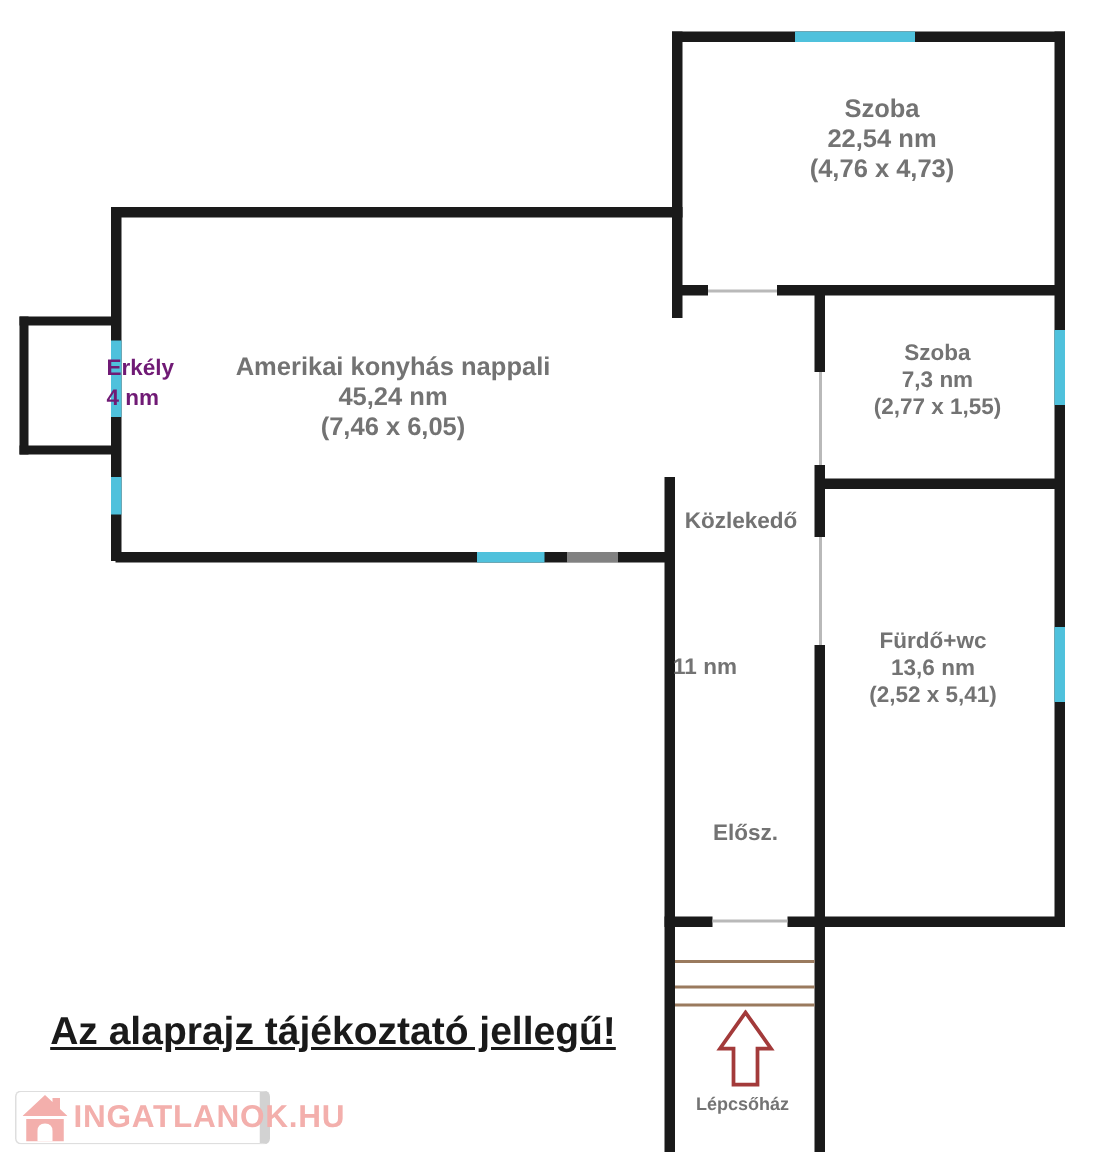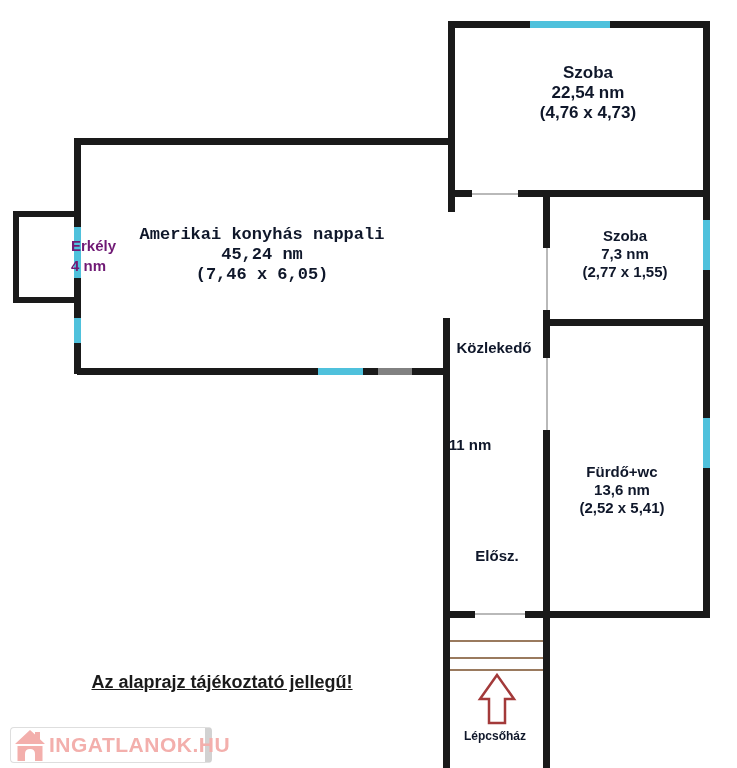--- a/index.html
+++ b/index.html
@@ -6,31 +6,31 @@
   #canvas{
     position:relative;width:737px;height:768px;background:#ffffff;overflow:hidden;
     font-family:"Liberation Sans", sans-serif;
   }
   .wall{position:absolute;background:#1a1a1a;}
   .window{position:absolute;background:#4fc1dc;}
   .opening{position:absolute;background:#b9b9b9;}
   .stair-line{position:absolute;background:#9a7a5e;height:2px;width:93px;left:450px;}
   .artifact{position:absolute;background:rgba(255,255,255,0.45);}
   .room-label{
-    position:absolute;color:#0f172a;font-weight:bold;text-align:center;
+    position:absolute;color:#737373;font-weight:bold;text-align:center;
     transform:translateX(-50%);white-space:nowrap;line-height:20px;font-size:17px;
   }
   .room-label.small{font-size:15px;line-height:18px;}
   .left-label{position:absolute;color:#701a75;font-weight:bold;font-size:15px;line-height:20px;margin-left:48px;}
   .note{
-    position:absolute;color:#1a1a1a;font-weight:bold;font-size:18px;
+    position:absolute;color:#1a1a1a;font-weight:bold;font-size:26px;
     text-decoration:underline;transform:translateX(-50%);white-space:nowrap;
   }
   .wm-box{
-    position:absolute;left:10px;top:727px;width:202px;height:36px;
+    position:absolute;left:10px;top:727px;width:170px;height:36px;
     background:#ffffff;border:1px solid #dedede;border-right:7px solid #d2d2d2;
     border-radius:4px;display:flex;align-items:center;gap:4px;box-sizing:border-box;
     padding-left:4px;
   }
   .wm-text{
     color:#f3afac;font-weight:bold;font-size:21px;letter-spacing:0.5px;white-space:nowrap;
   }
   .arrow-wrap{position:absolute;left:477px;top:673px;width:40px;height:52px;}
 </style>
 </head>
@@ -86,33 +86,33 @@
       <polygon points="20,2 3,26 12,26 12,50 28,50 28,26 37,26" fill="#ffffff" stroke="#a33a3a" stroke-width="2.5" stroke-linejoin="miter"></polygon>
     </svg>
   </div>
 
   <div class="room-label" style="left:588px;top:63px;">
     <div>Szoba</div>
     <div>22,54 nm</div>
     <div>(4,76 x 4,73)</div>
   </div>
 
-  <div class="room-label" style="left:262px;top:225px;font-family:Liberation Mono, monospace;">
+  <div class="room-label" style="left:262px;top:235px;">
     <div>Amerikai konyhás nappali</div>
     <div>45,24 nm</div>
     <div>(7,46 x 6,05)</div>
   </div>
 
   <div class="room-label small" style="left:625px;top:227px;">
     <div>Szoba</div>
     <div>7,3 nm</div>
     <div>(2,77 x 1,55)</div>
   </div>
 
-  <div class="room-label small" style="left:622px;top:419px;margin-top:44px;">
+  <div class="room-label small" style="left:622px;top:419px;">
     <div>Fürdő+wc</div>
     <div>13,6 nm</div>
     <div>(2,52 x 5,41)</div>
   </div>
 
   <div class="left-label" style="left:23px;top:236px;">
     <div>Erkély</div>
     <div>4 nm</div>
   </div>
 

